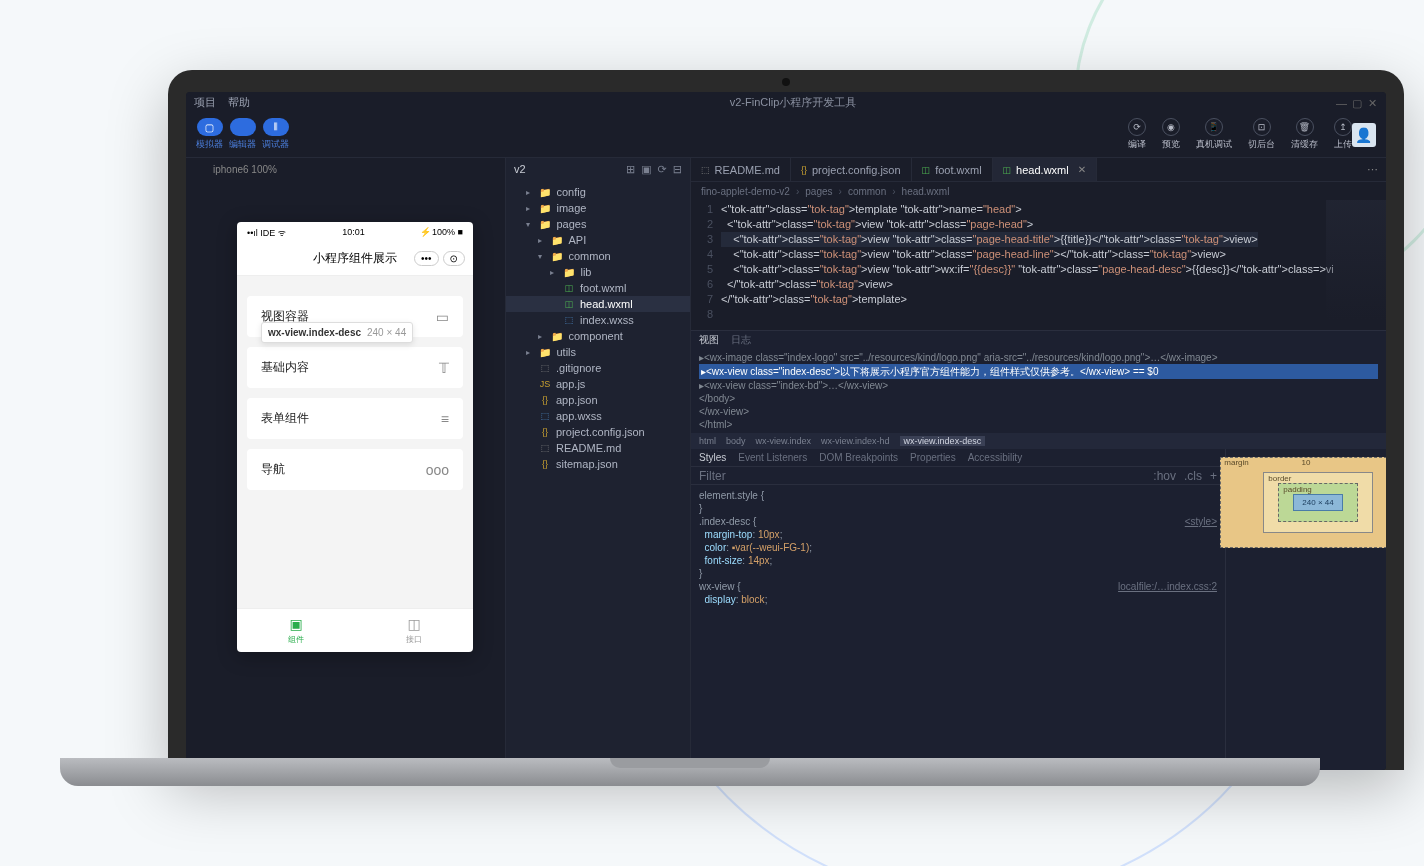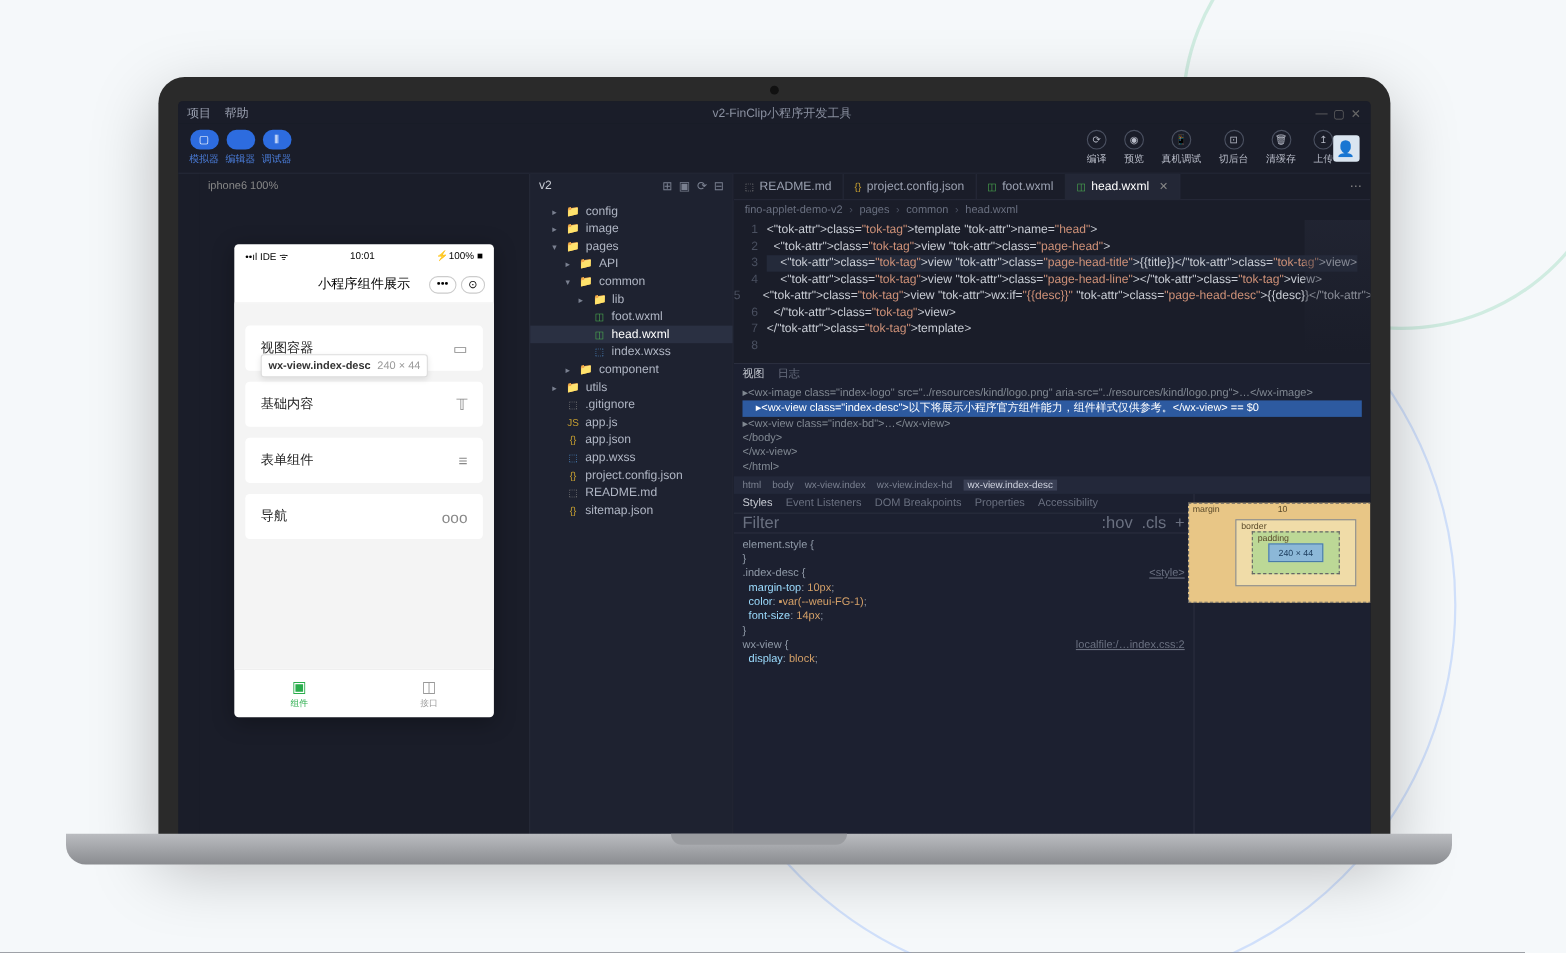--- a/index.html
+++ b/index.html
@@ -3,21 +3,21 @@
 <meta charset="utf-8">
 <style>
 * { margin: 0; padding: 0; box-sizing: border-box; font-family: -apple-system, "Segoe UI", sans-serif; }
 body { background: #f5f8fa; width: 1424px; height: 866px; position: relative; overflow: hidden; }
 
 
 .bg-curve-1 { position: absolute; top: -100px; right: -50px; width: 400px; height: 400px; border: 3px solid rgba(100,200,150,0.25); border-radius: 50%; }
 .bg-curve-2 { position: absolute; top: 200px; right: 100px; width: 700px; height: 700px; border: 2px solid rgba(100,150,255,0.25); border-radius: 50%; }
 
 
-.laptop { position: absolute; left: 144px; top: 70px; width: 1120px; height: 700px; background: #2a2a2a; border-radius: 24px 24px 0 0; padding: 22px 18px 0 18px; box-shadow: 0 20px 60px rgba(0,0,0,0.25); }
+.laptop { position: absolute; left: 168px; top: 70px; width: 1236px; height: 700px; background: #2a2a2a; border-radius: 24px 24px 0 0; padding: 22px 18px 0 18px; box-shadow: 0 20px 60px rgba(0,0,0,0.25); }
 .laptop-notch { position: absolute; top: 8px; left: 50%; transform: translateX(-50%); width: 8px; height: 8px; background: #111; border-radius: 50%; }
 .laptop-base { position: absolute; left: 60px; top: 758px; width: 1260px; height: 28px; background: linear-gradient(#babcc0, #8a8c90); border-radius: 0 0 18px 18px; }
 .laptop-base::before { content: ""; position: absolute; top: 0; left: 50%; transform: translateX(-50%); width: 160px; height: 10px; background: #9a9ca0; border-radius: 0 0 10px 10px; }
 
 .screen { width: 100%; height: 100%; background: #1a1d29; border-radius: 4px; overflow: hidden; display: flex; flex-direction: column; color: #c8ccd4; font-size: 11px; }
 
 
 .menubar { height: 20px; background: #1a1d29; display: flex; align-items: center; padding: 0 8px; gap: 12px; color: #9aa0b0; }
 .menubar .app-title { flex: 1; text-align: center; color: #8a90a0; }
 .window-controls { display: flex; gap: 6px; }
@@ -91,29 +91,29 @@
 .code-line { white-space: pre; }
 .code-line.hl { background: #242a3a; } .tok-str { color: #ce9178; }
 
 .minimap { position: absolute; right: 0; top: 42px; width: 60px; height: 120px; background: linear-gradient(#2a2e3e 0%, #1a1d29 100%); opacity: 0.4; }
 
 
 .devtools { border-top: 1px solid #2a2e3e; background: #1c2030; display: flex; flex-direction: column; flex: 1; min-height: 0; }
 .dt-tabs { height: 18px; display: flex; gap: 12px; padding: 0 8px; font-size: 10px; color: #6a7080; align-items: center; }
 .dt-tabs .on { color: #c8ccd4; }
 .elements { font-family: Consolas, monospace; font-size: 10px; line-height: 13px; padding: 2px 8px; color: #808892; }
-.elements .sel-row { background: #2d5aa0; color: #fff; padding: 1px 12px; }
+.elements .sel-row { background: #2d5aa0; color: #fff; padding: 1px 2px; }
 .crumb-bar { height: 16px; background: #23283a; padding: 0 8px; font-size: 9px; color: #7a8090; display: flex; gap: 10px; align-items: center; }
 .crumb-bar .csel { background: #3a4055; color: #d0d4e0; padding: 0 4px; }
 
 .styles-row { flex: 1; display: flex; min-height: 0; }
 .styles-left { flex: 1; display: flex; flex-direction: column; border-right: 1px solid #2a2e3e; }
 .styles-tabs { height: 18px; display: flex; gap: 12px; padding: 0 8px; font-size: 10px; color: #6a7080; align-items: center; border-bottom: 1px solid #2a2e3e; }
 .styles-tabs .on { color: #c8ccd4; }
-.filter-row { height: 18px; display: flex; align-items: center; padding: 0 8px; font-size: 15px; color: #6a7080; border-bottom: 1px solid #2a2e3e; }
+.filter-row { height: 18px; display: flex; align-items: center; padding: 0 8px; font-size: 12px; color: #6a7080; border-bottom: 1px solid #2a2e3e; }
 .filter-row .hov { margin-left: auto; display: flex; gap: 8px; }
 .css-body { font-family: Consolas, monospace; font-size: 10px; line-height: 13px; padding: 4px 8px; color: #909aa8; }
 .css-body .prop { color: #9cdcfe; } .css-body .val { color: #d4a068; } .css-body .link { float: right; color: #6a7080; text-decoration: underline; }
 
 .box-model { width: 160px; padding: 8px; display: flex; align-items: flex-start; justify-content: center; }
 .bm { position: relative; font-size: 8px; text-align: center; }
 .bm-margin { background: #e8c686; padding: 14px 18px; border: 1px dashed #666; }
 .bm-border { background: #f0dca8; padding: 10px 14px; border: 1px solid #888; margin-left: 24px; }
 .bm-padding { background: #bcd896; padding: 10px 14px; border: 1px dashed #666; }
 .bm-content { background: #8cb8d8; padding: 3px 8px; border: 1px solid #4a7ca8; color: #1a3a5a; white-space: nowrap; }

